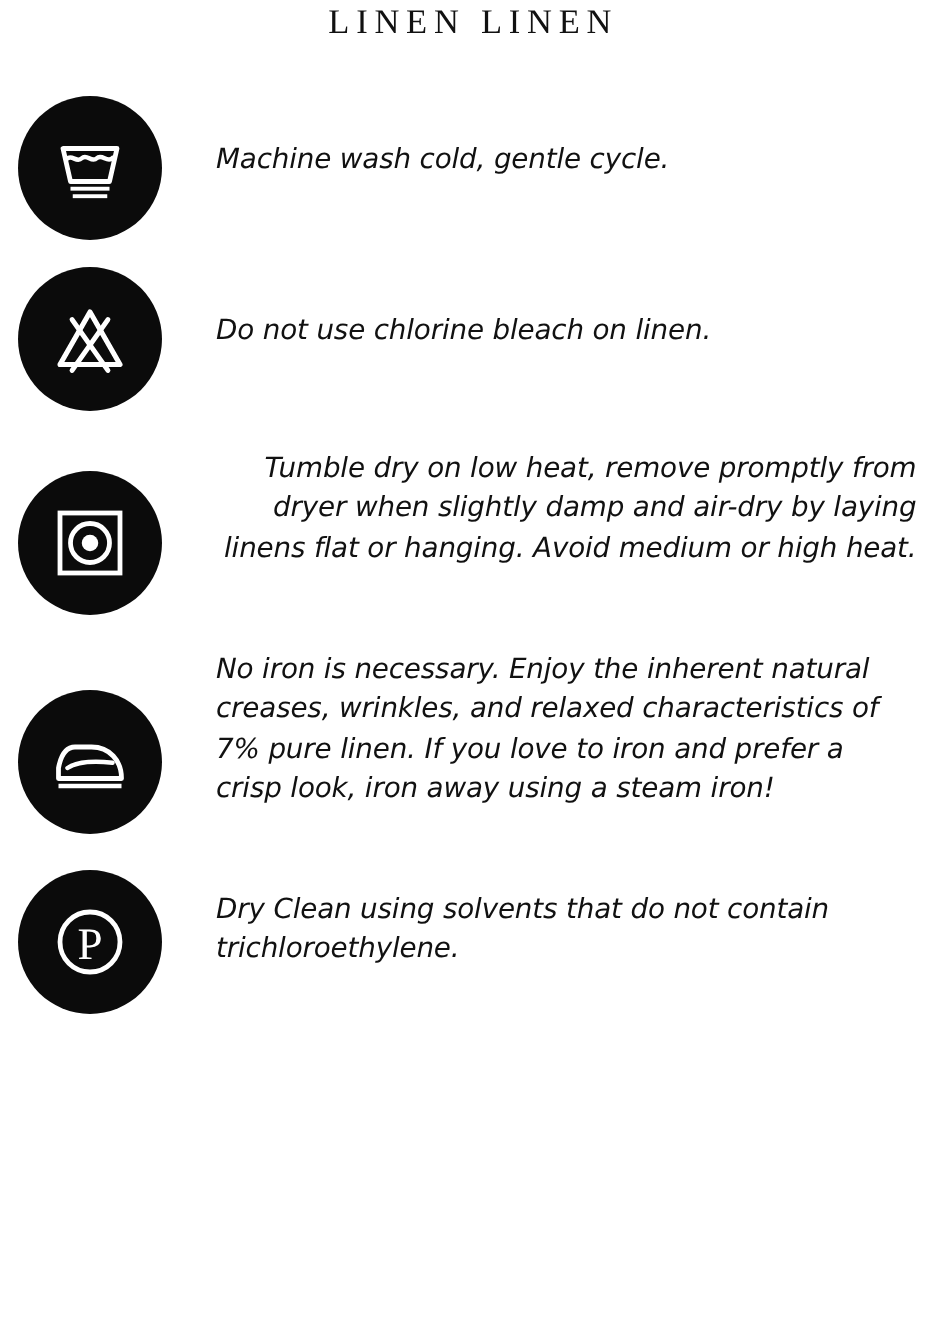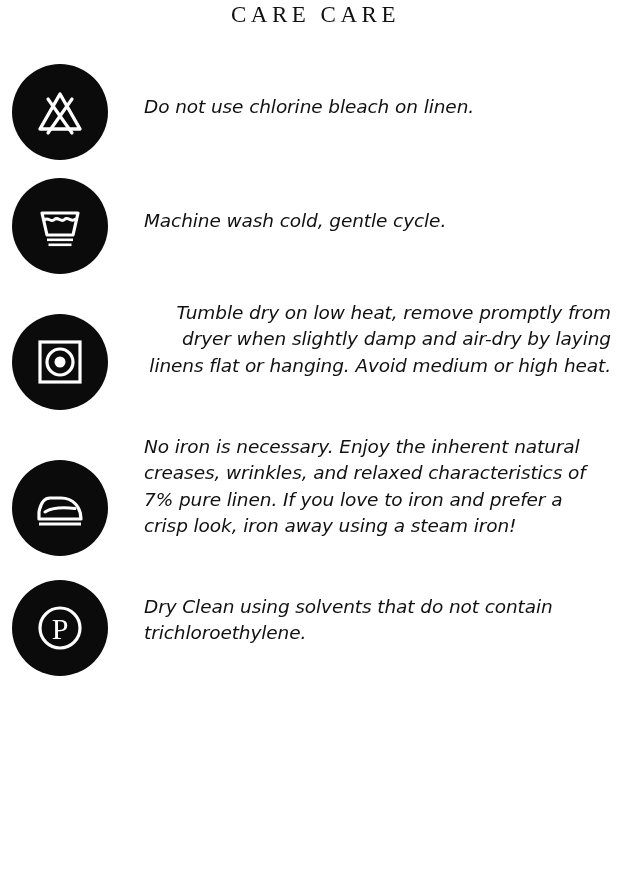--- a/index.html
+++ b/index.html
@@ -80,52 +80,52 @@
   .row-5 .text-cell { padding-top: 22px; }
   .row-3 .icon-cell { padding-top: 22px; }
   .row-4 .icon-cell { padding-top: 34px; }
   .row-5 .icon-cell { padding-top: 8px; }
 </style>
 </head>
 <body>
 
 <div class="page">
 
-  <div class="title">CARE CARE</div>
+  <div class="title">LINEN LINEN</div>
 
   <div class="care-list">
-
-    <div class="care-row row-2">
-      <div class="icon-cell">
-        <div class="badge">
-          <svg width="58" height="58" viewBox="0 0 58 58" aria-hidden="true">
-            <path d="M29 11 L49 46 L9 46 Z" fill="none" stroke="#ffffff" stroke-width="3.4" stroke-linejoin="round"></path>
-            <line x1="17" y1="50" x2="41" y2="16" stroke="#ffffff" stroke-width="3.2" stroke-linecap="round"></line>
-            <line x1="41" y1="50" x2="17" y2="16" stroke="#ffffff" stroke-width="3.2" stroke-linecap="round"></line>
-          </svg>
-        </div>
-      </div>
-      <div class="text-cell">
-        <p class="care-text">Do not use chlorine bleach on linen.</p>
-      </div>
-    </div>
 
     <div class="care-row row-1">
       <div class="icon-cell">
         <div class="badge">
           <svg width="58" height="58" viewBox="0 0 58 58" aria-hidden="true">
             <path d="M11 16 L47 16 L42 38 L16 38 Z" fill="none" stroke="#ffffff" stroke-width="3.2" stroke-linejoin="round"></path>
             <path d="M13.5 23 C17 19.5, 20 26, 23.5 22.5 C27 19, 30 26, 33.5 22.5 C37 19, 40.5 26, 44 22.3" fill="none" stroke="#ffffff" stroke-width="3" stroke-linecap="round"></path>
             <rect x="16" y="41.5" width="26" height="2.6" fill="#ffffff"></rect>
             <rect x="17.5" y="46.5" width="23" height="2.6" fill="#ffffff"></rect>
           </svg>
         </div>
       </div>
       <div class="text-cell">
         <p class="care-text">Machine wash cold, gentle cycle.</p>
+      </div>
+    </div>
+
+    <div class="care-row row-2">
+      <div class="icon-cell">
+        <div class="badge">
+          <svg width="58" height="58" viewBox="0 0 58 58" aria-hidden="true">
+            <path d="M29 11 L49 46 L9 46 Z" fill="none" stroke="#ffffff" stroke-width="3.4" stroke-linejoin="round"></path>
+            <line x1="17" y1="50" x2="41" y2="16" stroke="#ffffff" stroke-width="3.2" stroke-linecap="round"></line>
+            <line x1="41" y1="50" x2="17" y2="16" stroke="#ffffff" stroke-width="3.2" stroke-linecap="round"></line>
+          </svg>
+        </div>
+      </div>
+      <div class="text-cell">
+        <p class="care-text">Do not use chlorine bleach on linen.</p>
       </div>
     </div>
 
     <div class="care-row row-3">
       <div class="icon-cell">
         <div class="badge">
           <svg width="58" height="58" viewBox="0 0 58 58" aria-hidden="true">
             <rect x="9" y="9" width="40" height="40" fill="none" stroke="#ffffff" stroke-width="3.2"></rect>
             <circle cx="29" cy="29" r="13" fill="none" stroke="#ffffff" stroke-width="3.2"></circle>
             <circle cx="29" cy="29" r="5.5" fill="#ffffff"></circle>

